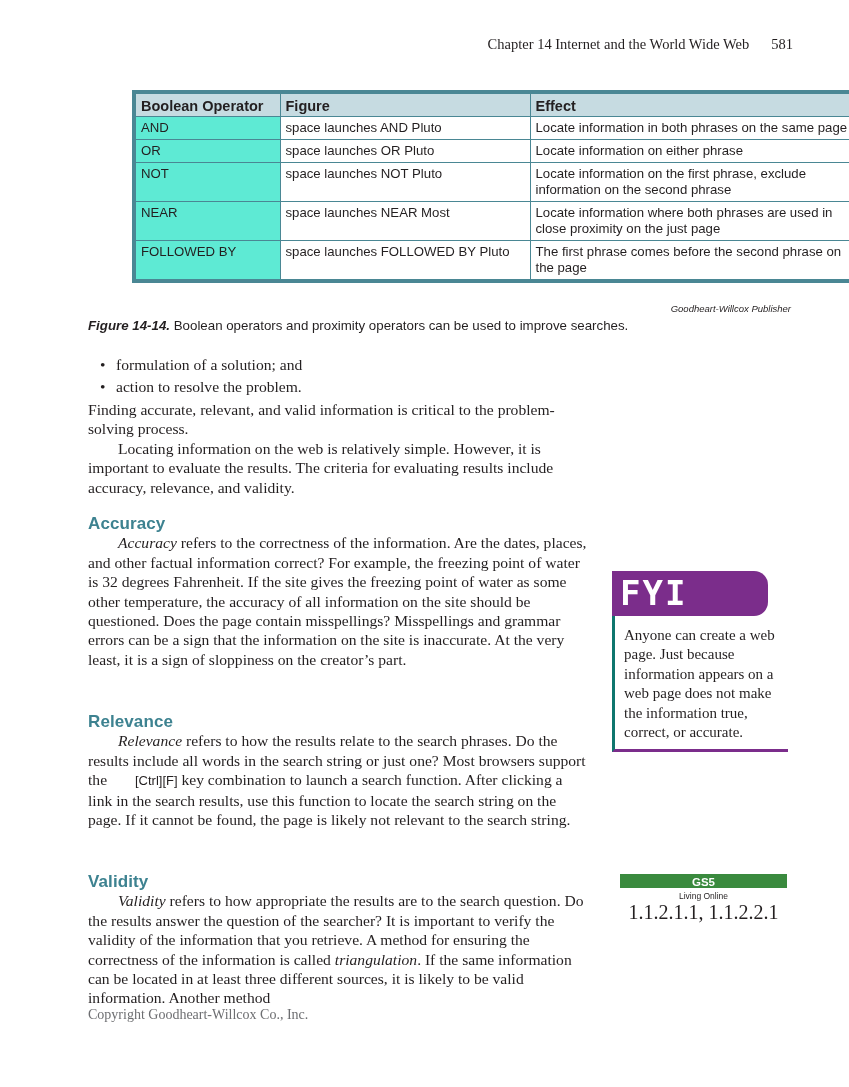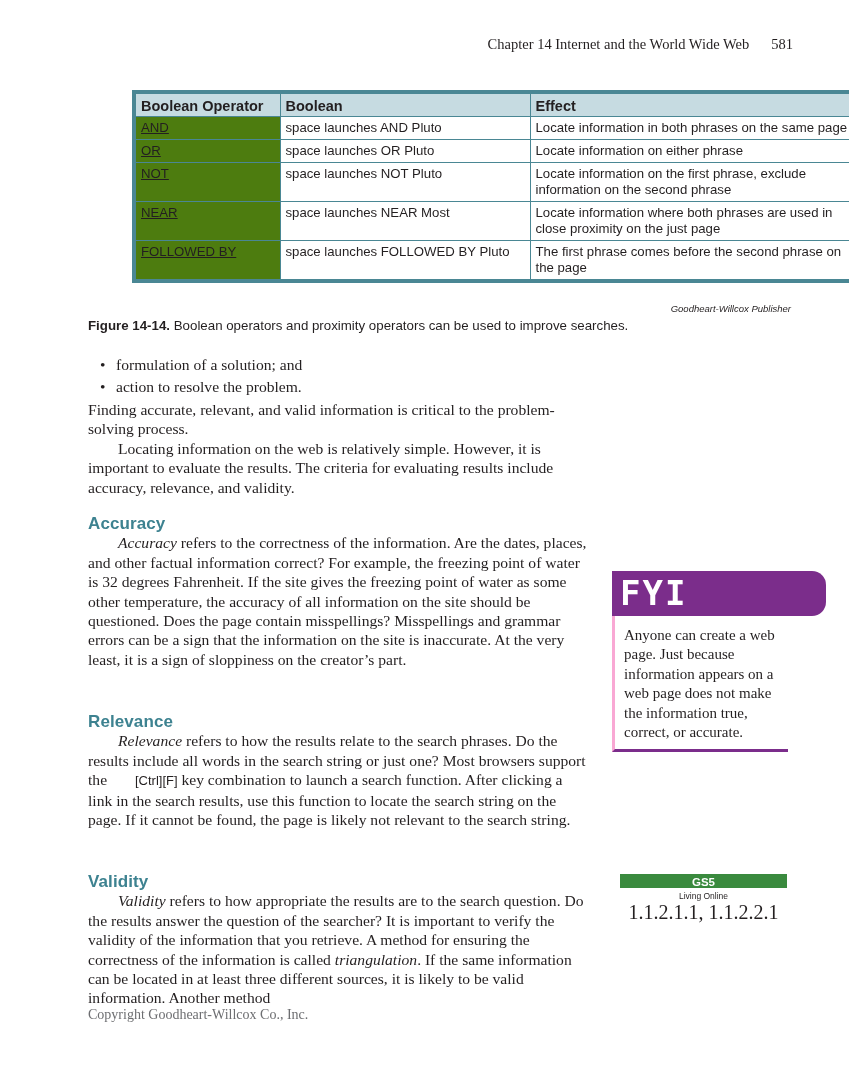--- a/index.html
+++ b/index.html
@@ -25,62 +25,62 @@
     width: 100%; border-collapse: collapse;
     font-family: "Liberation Sans", "DejaVu Sans", sans-serif; font-size: 13.2px; color: #231f20;
   }
   th, td {
     border: 1px solid #4a8794; text-align: left; vertical-align: top;
     padding: 3px 5px 3px 5px; line-height: 16px;
   }
   th {
     background: #c6dbe1; font-weight: bold; font-size: 14.5px; padding-top: 4px; padding-bottom: 2px;
   }
-  td.op { background: #4d7c0f; text-decoration: underline; }
+  td.op { background: #5eead4; }
   td { background: #ffffff; }
   tr:first-child th { border-top: none; }
   tr:last-child td { border-bottom: none; }
   th:first-child, td:first-child { border-left: none; }
   th:last-child, td:last-child { border-right: none; }
   col.c1 { width: 144px; }
   col.c2 { width: 250px; }
 
   .credit {
     position: absolute; top: 303px; right: 58px;
     font-family: "Liberation Sans", "DejaVu Sans", sans-serif; font-style: italic; font-size: 9.5px; color: #231f20;
   }
   .caption {
     position: absolute; top: 318px; left: 88px;
     font-family: "Liberation Sans", "DejaVu Sans", sans-serif; font-size: 13.3px; color: #231f20;
   }
-  .caption b { font-weight: bold; }
+  .caption b { font-weight: bold; font-style: italic; }
 
   .body-col { position: absolute; left: 88px; width: 500px; font-size: 15.6px; line-height: 19.4px; }
   .bullets { position: absolute; top: 355px; left: 100px; margin: 0; padding: 0; list-style: none; font-size: 15.6px; line-height: 20px; }
   .bullets li { padding-left: 16px; position: relative; margin-bottom: 2px; }
   .bullets li::before { content: "•"; position: absolute; left: 0; top: 0; }
   p { margin: 0; }
   .indent { text-indent: 30px; }
   h3 {
     margin: 0; font-family: "Liberation Sans", "DejaVu Sans", sans-serif; font-weight: bold;
     font-size: 17px; color: #3d8290; letter-spacing: 0.1px;
   }
 
   
   .fyi {
     position: absolute; left: 612px; top: 571px; width: 176px;
   }
   .fyi-head {
     background: #7b2d8b; color: #ffffff; height: 45px; border-radius: 0 14px 14px 0;
-    width: 214px; margin-left: 0;
+    width: 156px; margin-left: 0;
     font-family: "DejaVu Sans Mono", "Liberation Mono", monospace; font-weight: bold; font-size: 34px;
     line-height: 45px; padding-left: 8px; box-sizing: border-box; letter-spacing: 2px;
   }
   .fyi-body {
-    border-left: 3px solid #f9a8d4; border-bottom: 3px solid #7b2d8b;
+    border-left: 3px solid #0f766e; border-bottom: 3px solid #7b2d8b;
     padding: 10px 0 7px 9px; font-size: 15px; line-height: 19.4px; width: 176px; box-sizing: border-box;
   }
 
   
   .gs5 { position: absolute; left: 620px; top: 874px; width: 167px; text-align: center; }
   .gs5-bar {
     background: #3a8a3e; color: #ffffff; height: 14px; line-height: 16px;
     font-family: "Liberation Sans", "DejaVu Sans", sans-serif; font-weight: bold; font-size: 11.5px;
   }
   .gs5-sub { font-family: "Liberation Sans", "DejaVu Sans", sans-serif; font-size: 8.5px; margin-top: 3px; color: #231f20; }
@@ -102,21 +102,21 @@
 <div class="tbl-wrap">
   <table>
     <colgroup>
         <col class="c1">
         <col class="c2">
         <col>
       </colgroup>
     <tbody>
         <tr>
       <th>Boolean Operator</th>
-      <th>Boolean</th>
+      <th>Figure</th>
       <th>Effect</th>
     </tr>
     <tr>
       <td class="op">AND</td>
       <td>space launches AND Pluto</td>
       <td>Locate information in both phrases on the same page</td>
     </tr>
     <tr>
       <td class="op">OR</td>
       <td>space launches OR Pluto</td>

